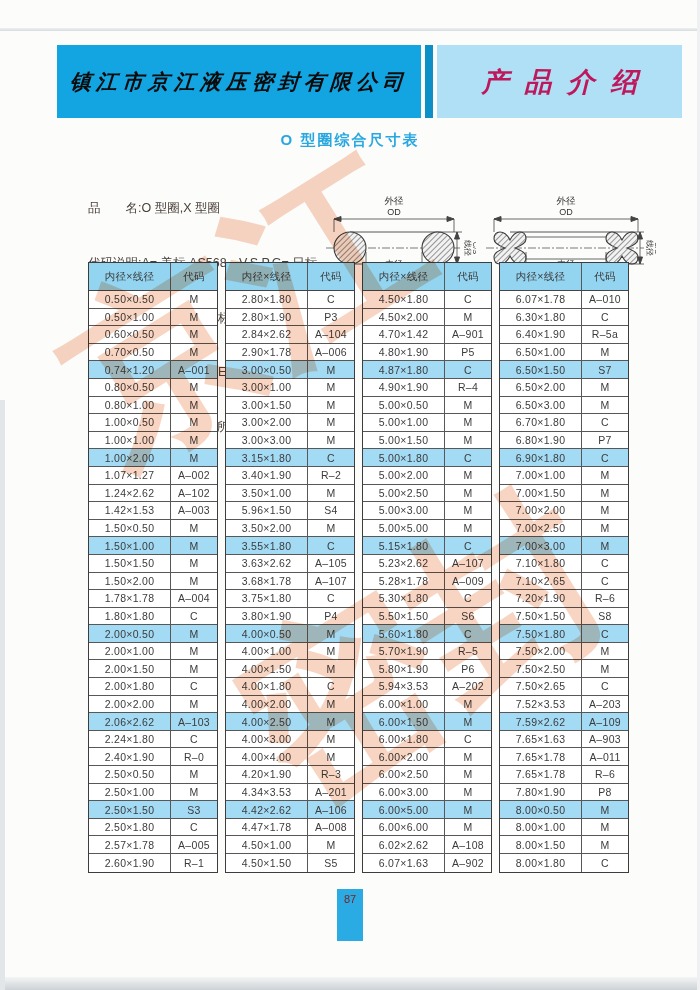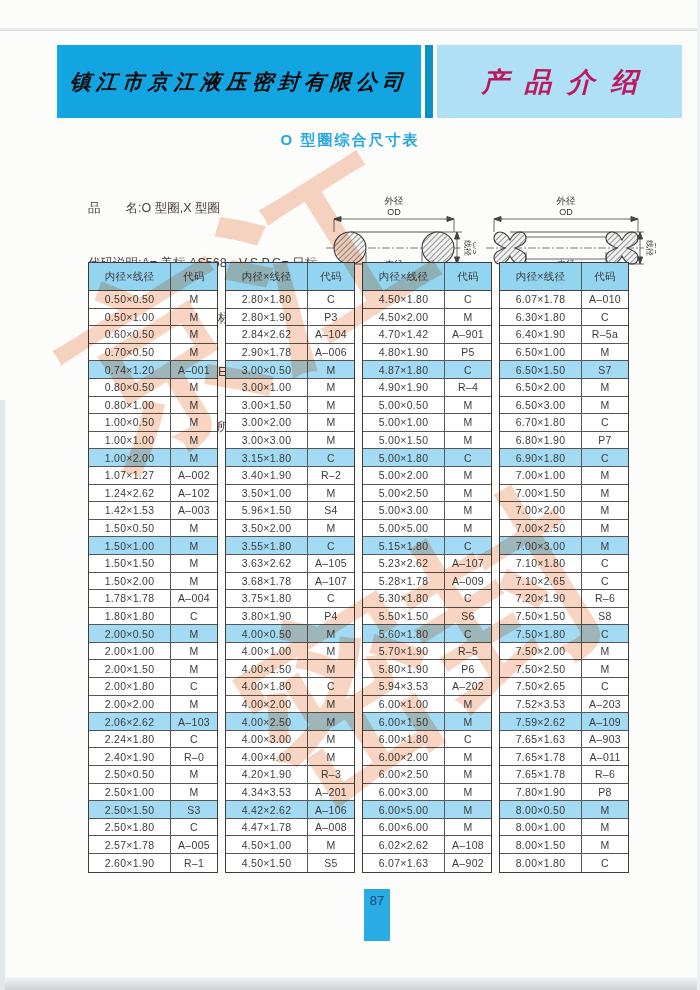--- a/index.html
+++ b/index.html
@@ -43,21 +43,21 @@
   .trow:last-child{border-bottom:none;}
   .trow.thead{height:28px;background:#93d4f0;color:#7c4639;font-size:11px;letter-spacing:1px;
     border-bottom:1px solid #454545;}
   .trow.hl{background:#a3daf4;}
   .cell{display:flex;align-items:center;justify-content:center;font-size:10.5px;
     letter-spacing:.3px;color:#3b3b3b;box-sizing:border-box;}
   .cell.size{width:82px;border-right:1px solid #575757;}
   .cell.code{flex:1;}
 
   .page-badge{position:absolute;left:337px;top:889px;width:26px;height:52px;background:#2aabe3;
-    color:#0c4a6e;font-size:13px;text-align:center;padding-top:4px;box-sizing:border-box;margin-left:27px;}
+    color:#7f1d1d;font-size:11px;text-align:center;padding-top:4px;box-sizing:border-box;}
 
   
   .wm{position:absolute;font-family:"Liberation Serif",serif;font-weight:bold;color:#f2b390;
     mix-blend-mode:multiply;opacity:.55;transform:rotate(-32deg);pointer-events:none;
     line-height:1;z-index:30;white-space:nowrap;}
   .wm1{left:55px;top:215px;font-size:190px;}
   .wm2{left:235px;top:555px;font-size:190px;}
 </style>
 </head>
 <body>

